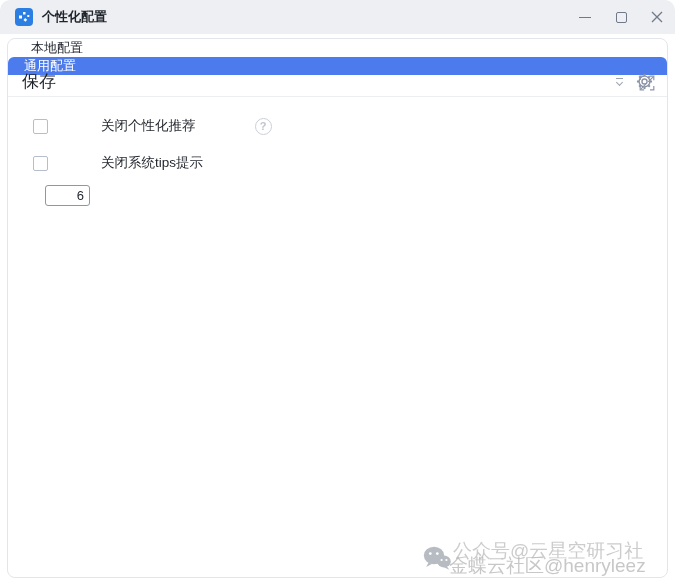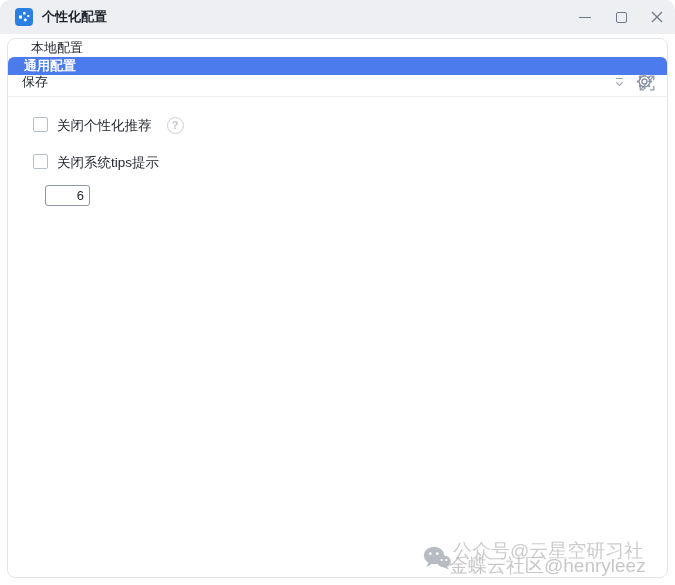--- a/index.html
+++ b/index.html
@@ -25,37 +25,37 @@
   .panel {
     position:absolute; left:7px; top:38px; width:661px; height:540px;
     background:#fff; border:1px solid #E2E5EA; border-radius:8px;
   }
   .tabbar { display:flex; align-items:stretch; height:28px; border-bottom:1px solid #E8EAEF;flex-direction:column; }
   .tab {
     display:flex; align-items:center; padding:0 13px; font-size:13px;
     color:#1F232B; cursor:default; white-space:nowrap;
   }
   .tab.first { margin-left:10px; }
-  .tab.active { background:#4C7BEE; color:#fff; border-radius:6px 6px 0 0; padding:0 16px;font-weight:bold; }
+  .tab.active { background:#4C7BEE; color:#fff; border-radius:6px 6px 0 0; padding:0 16px; }
   .tab-divider { width:1px; height:14px; background:#D9DDE3; align-self:center; margin:0 6px; }
   .expand-btn { margin-left:auto; margin-right:12px; align-self:center; display:flex; }
   
   .toolbar { height:30px; border-bottom:1px solid #ECEEF2; display:flex; align-items:center; padding:0 14px; }
-  .save-btn { font-size:13px; color:#1F232B; cursor:default; }
+  .save-btn { font-size:17px; color:#1F232B; cursor:default; }
   .toolbar-right { margin-left:auto; display:flex; align-items:center; gap:12px; }
   .collapse-icon { display:flex; flex-direction:column; align-items:center; width:10px; }
   .collapse-bar { width:7px; border-top:1.2px solid #9AA3B0; }
   .collapse-chevron {
     width:5px; height:5px; margin-top:1px;
     border-right:1.2px solid #9AA3B0; border-bottom:1.2px solid #9AA3B0;
     transform:rotate(45deg);
   }
   
   .content { padding:20px 0 0 25px; }
-  .row { display:flex; align-items:flex-start; }
+  .row { display:flex; align-items:center;gap:44px; }
   .row.cb1 { margin-bottom:19px; }
   .row.cb2 { margin-bottom:13px;margin-top:8px; }
   .checkbox { width:15px; height:15px; border:1px solid #B6BECC; border-radius:2px; background:#fff; flex:0 0 auto; }
   .cb-label { margin-left:9px; font-size:13.5px; color:#1F232B; }
   .help-icon {
     width:17px; height:17px; border-radius:50%; border:1.5px solid #CBD0D7;
     color:#BFC5CD; font-size:11px; font-weight:bold; line-height:1;
     display:flex; align-items:center; justify-content:center; margin-left:15px;
   }
   .num-row { margin-left:7px; }

